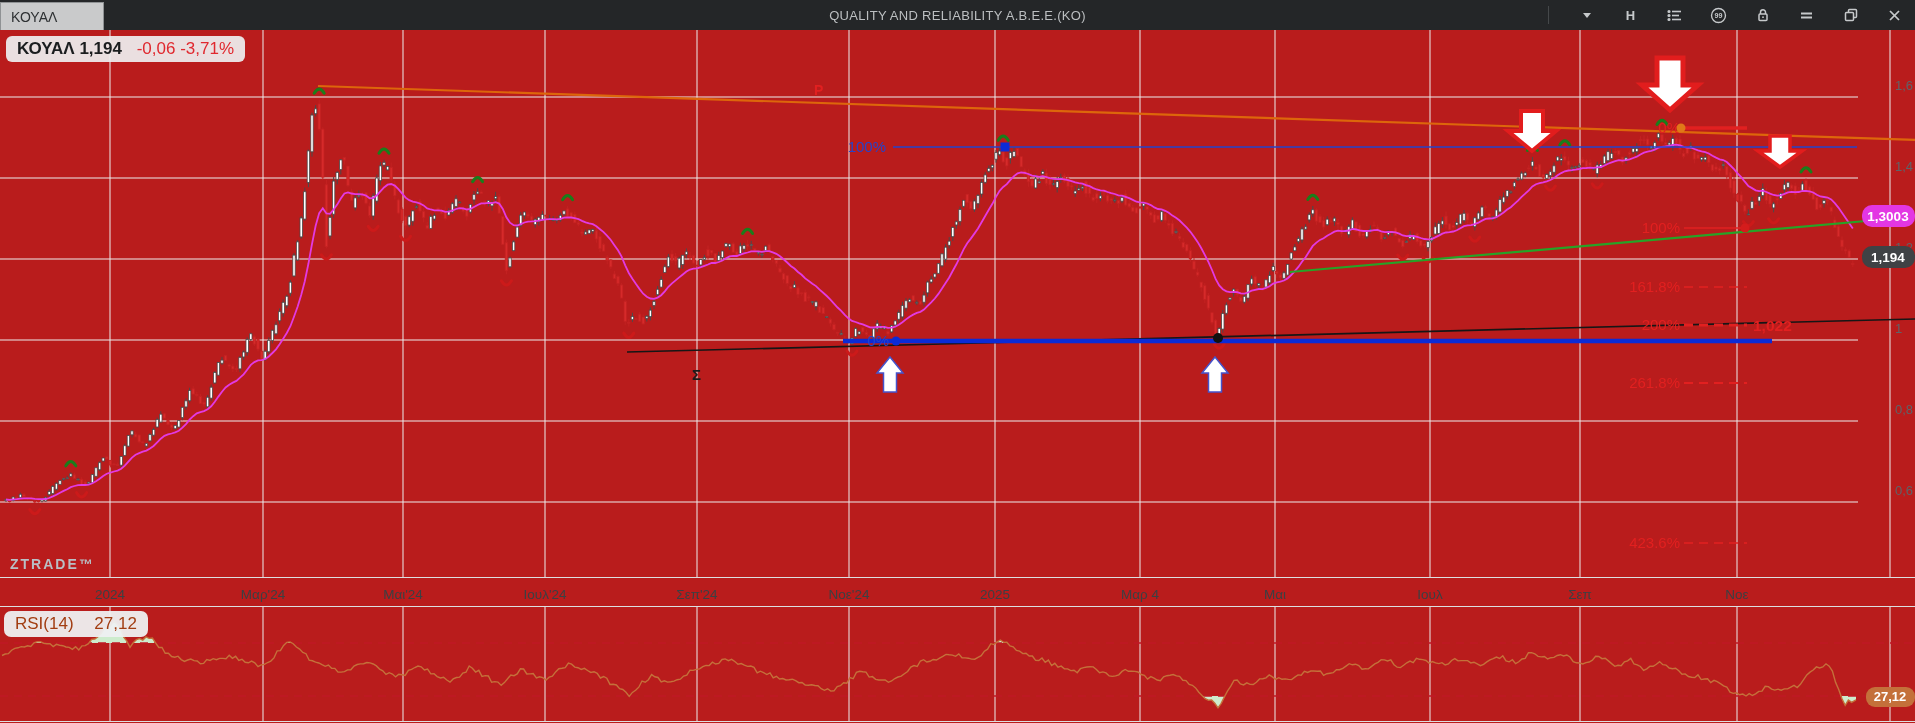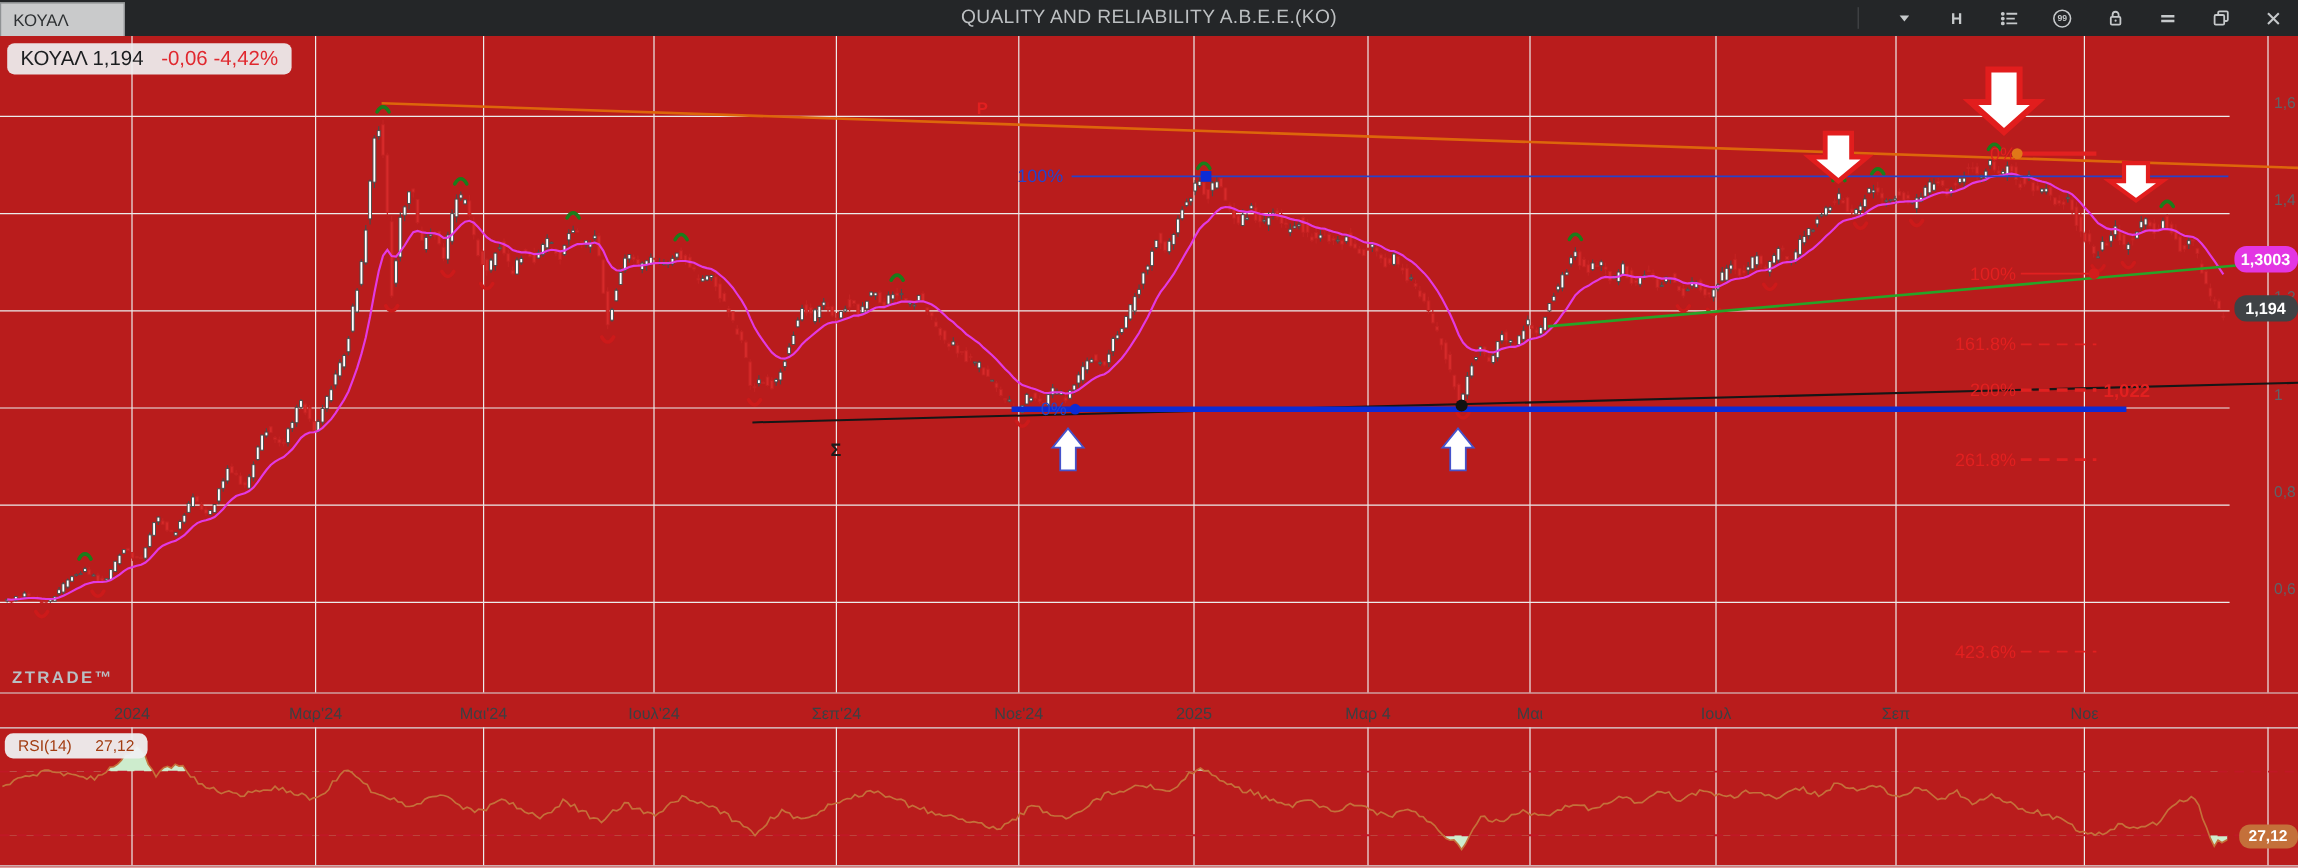--- a/index.html
+++ b/index.html
@@ -4,36 +4,36 @@
 <style>
   html,body{margin:0;padding:0;background:#fff;}
   #app{position:relative;width:1915px;height:723px;background:#b91c1c;overflow:hidden;
        font-family:"Liberation Sans",sans-serif;}
   
   #topbar{position:absolute;left:0;top:0;width:1915px;height:30px;background:#242628;
           display:flex;align-items:center;z-index:30;}
   #tab{width:104px;height:28px;margin-top:2px;background:#c9cacb;border:1px solid #8f9294;
        border-bottom:none;box-sizing:border-box;display:flex;align-items:center;
        padding-left:10px;font-size:14px;color:#2e3133;}
-  #title{position:absolute;left:0;right:0;text-align:center;color:#bcbfc1;font-size:16px;
+  #title{position:absolute;left:0;right:0;text-align:center;color:#bcbfc1;font-size:13px;
          letter-spacing:.3px;pointer-events:none;}
   #icons{position:absolute;right:12px;top:0;height:30px;display:flex;align-items:center;gap:27px;}
   #icons .ic{width:17px;height:17px;display:flex;align-items:center;justify-content:center;
              color:#c6c9cb;font-size:13px;font-weight:bold;cursor:pointer;}
   #icons svg{display:block;}
   .vsep{width:1px;height:18px;background:#45484a;margin-right:2px;}
   
   #quote{position:absolute;left:6px;top:36px;background:rgba(238,240,241,.92);border-radius:6px;
          padding:3px 11px;font-size:17px;z-index:20;white-space:nowrap;}
-  #quote .sym{color:#1b1d1f;font-weight:400;}
+  #quote .sym{color:#1b1d1f;font-weight:700;}
   #quote .chg{color:#e0282e;margin-left:10px;}
   #watermark{position:absolute;left:10px;top:556px;font-size:14px;font-weight:bold;
              letter-spacing:2px;color:#b9bfc4;z-index:5;}
   #rsilabel{position:absolute;left:4px;top:611px;background:rgba(238,240,241,.95);
-            border-radius:7px;padding:3px 11px;font-size:13px;color:#a23d12;z-index:20;}
+            border-radius:7px;padding:3px 11px;font-size:17px;color:#a23d12;z-index:20;}
   #rsilabel .v{margin-left:16px;}
   #chart-svg{position:absolute;left:0;top:0;z-index:1;}
   #chart-svg text{font-family:"Liberation Sans",sans-serif;}
 </style>
 </head>
 <body>
 
 <div id="app">
 
   <div id="topbar">
@@ -90,21 +90,21 @@
             <line x1="11" y1="2" x2="2" y2="11"></line>
         </svg>
       </div>
     </div>
   </div>
 
   <div id="quote">
     <span class="sym"><span>ΚΟΥΑΛ</span>
     <span>1,194</span></span>
     <span class="chg"><span>-0,06</span>
-    <span>-4,42%</span></span>
+    <span>-3,71%</span></span>
   </div>
 
   <div id="watermark">ZTRADE™</div>
 
   <div id="rsilabel">
     <span>RSI(14)</span>
     <span class="v">27,12</span>
   </div>
 
   <svg id="chart-svg" width="1915" height="723">

